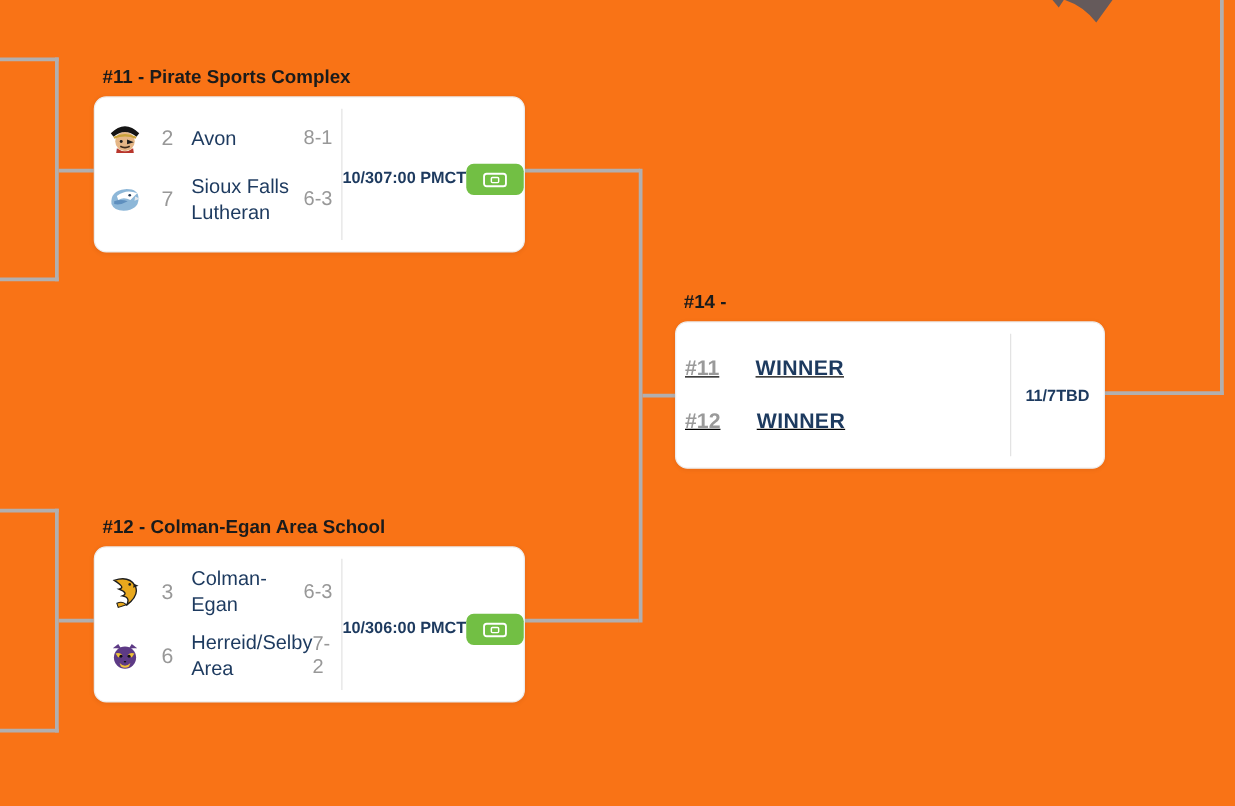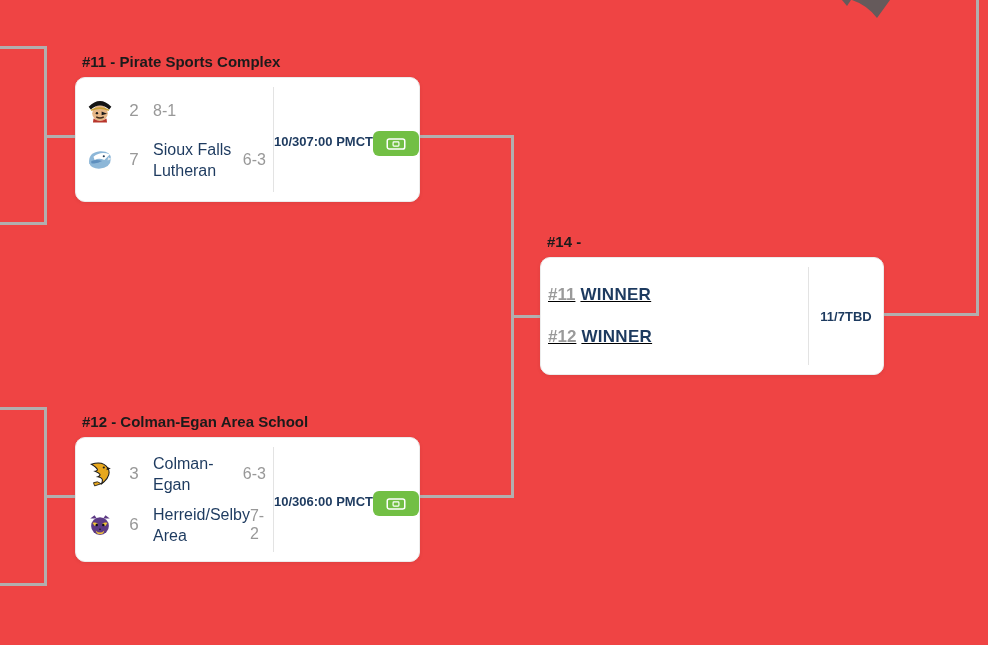--- a/index.html
+++ b/index.html
@@ -1,19 +1,19 @@
 <!DOCTYPE html>
 <html><head>
 <meta charset="utf-8">
 <style>
   * { margin:0; padding:0; box-sizing:border-box; }
   html,body { background:#e9ebf1; }
   .stage{
     position:relative; width:988px; height:645px; overflow:hidden;
-    background:#ef4444;
+    background:#f97316;
     font-family:"Liberation Sans","DejaVu Sans",sans-serif;
   }
   
   .bline{ position:absolute; background:#b2afaf; }
 
   
   .match{ position:absolute; }
   .match-header{
     font-size:15px; font-weight:bold; color:#1b1b1b;
     height:20px; line-height:20px; padding-left:7px; margin-bottom:5px;
@@ -40,21 +40,21 @@
   }
   .tname{
     flex:1; font-size:16px; line-height:21px; color:#1d3a5f;
   }
   .record{ font-size:16px; color:#989898; margin-right:7px; }
 
   
   .teams-14{ padding:6px 0 6px 7px; }
   .winner-row{ display:flex; align-items:center; cursor:pointer;text-decoration:underline; }
   .wseed{ font-size:17px; font-weight:bold; color:#9a9a9a; margin-right:5px; }
-  .wname{ font-size:17px; font-weight:bold; color:#1d3a5f; letter-spacing:0.3px; }
+  .wname{ font-size:17px; font-weight:bold; color:#1d3a5f; letter-spacing:0.3px;margin-left:24px; }
 
   
   .meta{
     flex:0 0 77px; border-left:1px solid #e3e3e3; margin:9px 0;
     display:flex; flex-direction:row; align-items:center; justify-content:flex-start;
     padding-top:3px;
   }
   .meta-14{ flex:0 0 75px; justify-content:center; padding-top:0; }
   .mline{
     font-size:13px; font-weight:bold; color:#1d3a5f; line-height:19px;
@@ -111,20 +111,21 @@
               <circle cx="12" cy="14" r="7.2" fill="#e5b686"></circle>
               <path d="M1.5 8 Q12 -2.5 22.5 8 L20.5 10.5 Q12 3.5 3.5 10.5 Z" fill="#141414"></path>
               <path d="M3.5 10.5 Q12 6.5 20.5 10.5 L20 12 Q12 8.5 4 12 Z" fill="#c9a23a"></path>
               <circle cx="9.2" cy="14" r="1.1" fill="#1b1b1b"></circle>
               <path d="M13.5 12.5 L18.5 14.5 L13.5 16 Z" fill="#1b1b1b"></path>
               <path d="M6 19 Q12 23.5 18 19 L18.5 22.5 L5.5 22.5 Z" fill="#b8362c"></path>
               <path d="M8.5 17.5 Q12 19.5 15.5 17.5" stroke="#3c2a1a" stroke-width="1.3" fill="none"></path>
             </svg>
           </span>
           <span class="seed">2</span>
+          <span class="tname">Avon</span>
           <span class="record">8-1</span>
         </div>
 
         <div class="team-row">
           <span class="logo">
             <svg viewBox="0 0 24 24">
               <path d="M2 15 Q1 5 12 4 Q22 3.5 22 11 Q22 19 11 20 Q4 20 2 15 Z" fill="#8db7d8"></path>
               <path d="M6 9 Q13 3.5 21 7 L16 12 Q11 9.5 7 12 Z" fill="#ffffff"></path>
               <circle cx="15.5" cy="8.5" r="1" fill="#233a56"></circle>
               <path d="M19.5 9.5 L23 11 L19 12.5 Z" fill="#dfe7ee"></path>

